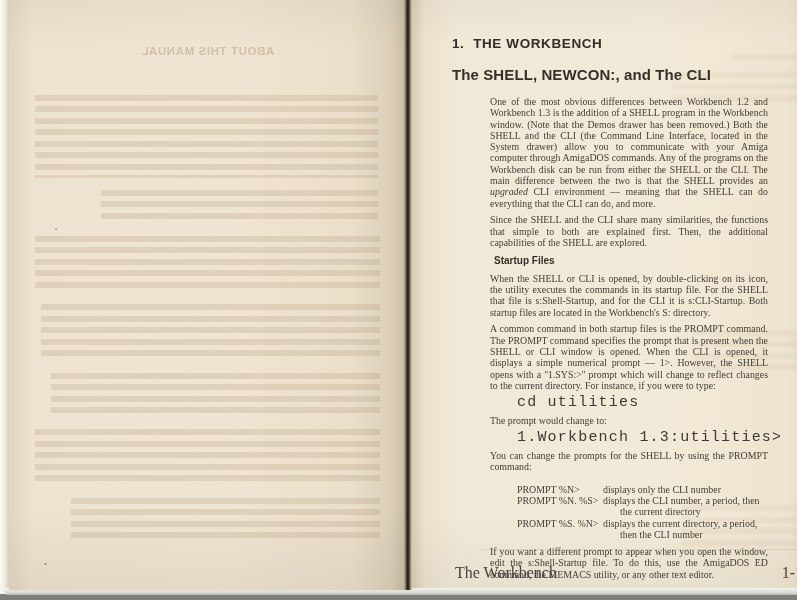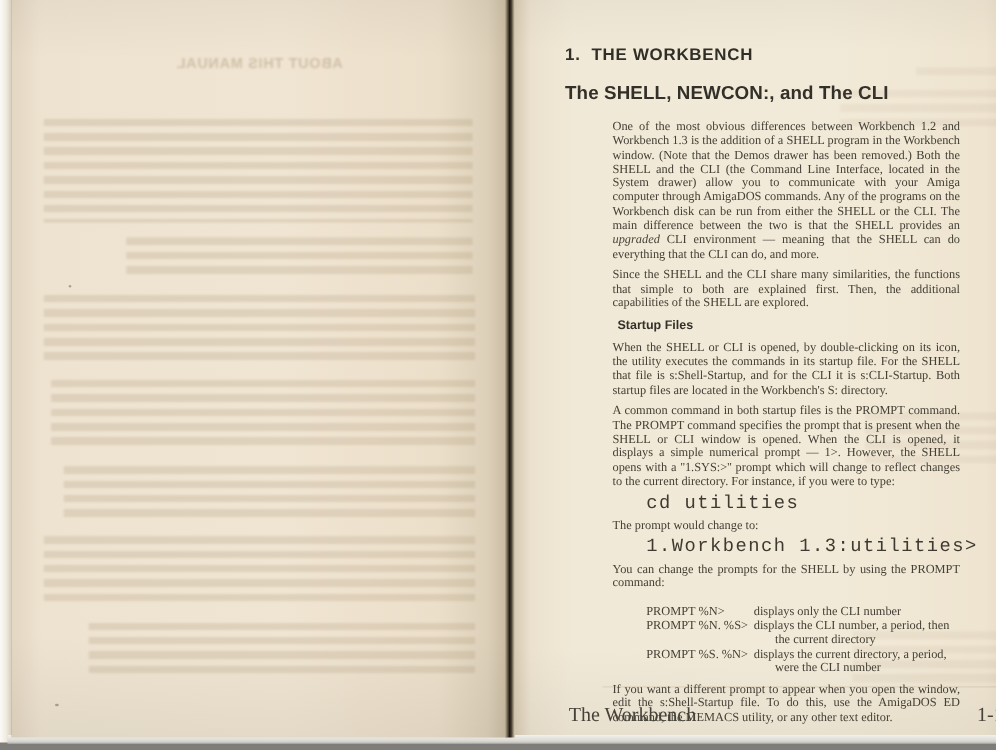--- a/index.html
+++ b/index.html
@@ -154,21 +154,21 @@
         <div class="prow">
           <span class="pcmd">PROMPT %N&gt;</span>
           <span class="pdesc">displays only the CLI number</span>
         </div>
         <div class="prow">
           <span class="pcmd">PROMPT %N. %S&gt;</span>
           <span class="pdesc">displays the CLI number, a period, then the current directory</span>
         </div>
         <div class="prow">
           <span class="pcmd">PROMPT %S. %N&gt;</span>
-          <span class="pdesc">displays the current directory, a period, were the CLI number</span>
+          <span class="pdesc">displays the current directory, a period, then the CLI number</span>
         </div>
       </div>
 
       <p>If you want a different prompt to appear when you open the window, edit the s:Shell-Startup file. To do this, use the AmigaDOS ED command, the MEMACS utility, or any other text editor.</p>
     </div>
 
     <div class="faint-rule"></div>
 
     <div class="footer-row">
       <span>The Workbench</span>

